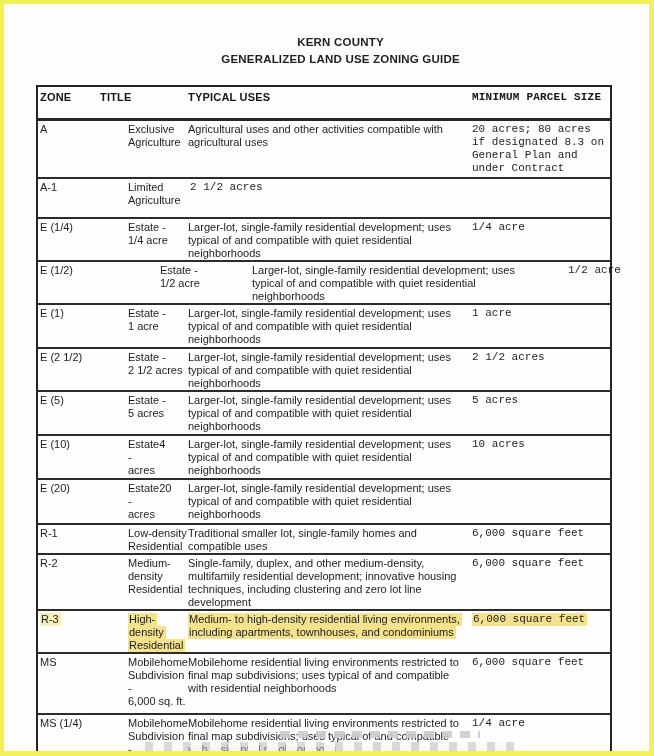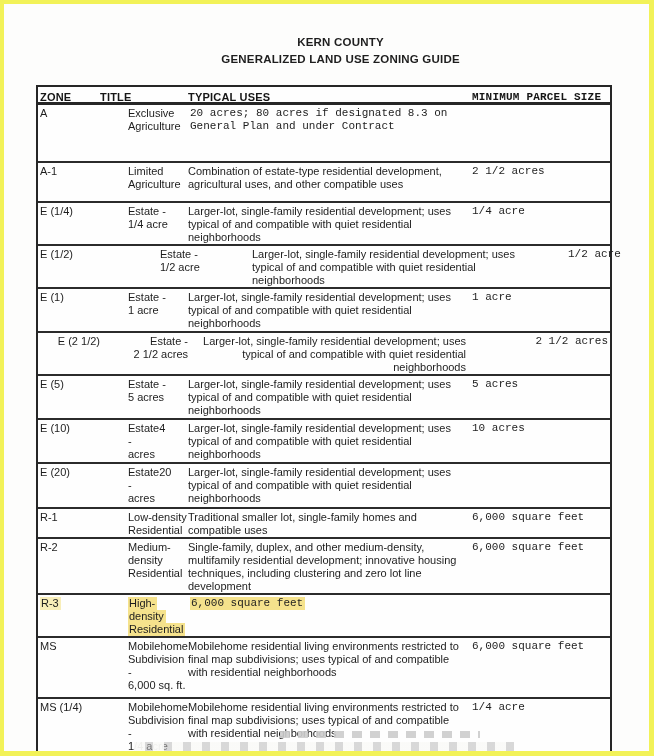--- a/index.html
+++ b/index.html
@@ -30,39 +30,39 @@
     border:2px solid #262626;
     background:#fefefe;
   }
   .hrow,.trow{
     display:grid;
     grid-template-columns:62px 88px 282px 140px;
     align-items:start;
     box-sizing:border-box;
   }
   .hrow{
-    height:18px;font-weight:bold;font-size:11px;color:#161616;
+    height:34px;font-weight:bold;font-size:11px;color:#161616;
     border-bottom:3px solid #262626;
     padding-top:2px;letter-spacing:.2px;
   }
   .trow{border-top:2px solid #2b2b2b;font-size:11px;color:#1d1d1d;line-height:13px;}
   #rows .trow:first-child{border-top:none;}
   .cell{padding-top:2px;box-sizing:border-box;}
   .cell.zone{padding-left:2px;}
   .cell.uses{padding-right:4px;}
   .cell.parcel{padding-left:2px;padding-right:2px;font-family:Liberation Mono, monospace;}
   .tline{white-space:pre-wrap;padding-left:28px;}
   .tline.split{display:flex;justify-content:space-between;padding-right:26px;}
   
   #rows .trow:nth-child(1){min-height:56px;}
   #rows .trow:nth-child(2){min-height:40px;}
   #rows .trow:nth-child(3){min-height:42px;}
   #rows .trow:nth-child(4){min-height:42px;gap:32px;}
   #rows .trow:nth-child(5){min-height:44px;}
-  #rows .trow:nth-child(6){min-height:40px;text-align:right;}
+  #rows .trow:nth-child(6){min-height:40px;}
   #rows .trow:nth-child(7){min-height:44px;}
   #rows .trow:nth-child(8){min-height:44px;}
   #rows .trow:nth-child(9){min-height:45px;}
   #rows .trow:nth-child(10){min-height:29px;}
   #rows .trow:nth-child(11){min-height:56px;}
   #rows .trow:nth-child(12){min-height:43px;}
   #rows .trow:nth-child(13){min-height:61px;}
   #rows .trow:nth-child(14){min-height:53px;}
   
   .mark{
@@ -105,29 +105,29 @@
         <div class="cell uses">TYPICAL USES</div>
         <div class="cell parcel">MINIMUM PARCEL SIZE</div>
       </div>
       <div id="rows">
           <div class="trow">
             <div class="cell zone"><span>A</span></div>
             <div class="cell title">
               <div class="tline"><span>Exclusive</span></div>
               <div class="tline"><span>Agriculture</span></div>
             </div>
+            <div class="cell uses"><span>Agricultural uses and other activities compatible with agricultural uses</span></div>
             <div class="cell parcel"><span>20 acres; 80 acres if designated 8.3 on General Plan and under Contract</span></div>
           </div>
           <div class="trow">
             <div class="cell zone"><span>A-1</span></div>
             <div class="cell title">
               <div class="tline"><span>Limited</span></div>
               <div class="tline"><span>Agriculture</span></div>
             </div>
-            <div class="cell uses"><span>Combination of estate-type residential development, agricultural uses, and other compatible uses</span></div>
             <div class="cell parcel"><span>2 1/2 acres</span></div>
           </div>
           <div class="trow">
             <div class="cell zone"><span>E (1/4)</span></div>
             <div class="cell title">
               <div class="tline"><span>Estate -</span></div>
               <div class="tline"><span>1/4 acre</span></div>
             </div>
             <div class="cell uses"><span>Larger-lot, single-family residential development; uses typical of and compatible with quiet residential neighborhoods</span></div>
             <div class="cell parcel"><span>1/4 acre</span></div>
@@ -202,20 +202,21 @@
             </div>
             <div class="cell uses"><span>Single-family, duplex, and other medium-density, multifamily residential development; innovative housing techniques, including clustering and zero lot line development</span></div>
             <div class="cell parcel"><span>6,000 square feet</span></div>
           </div>
           <div class="trow">
             <div class="cell zone"><span class="mark-light">R-3</span></div>
             <div class="cell title">
               <div class="tline"><span class="mark">High-density</span></div>
               <div class="tline"><span class="mark">Residential</span></div>
             </div>
+            <div class="cell uses"><span class="mark">Medium- to high-density residential living environments, including apartments, townhouses, and condominiums</span></div>
             <div class="cell parcel"><span class="mark">6,000 square feet</span></div>
           </div>
           <div class="trow">
             <div class="cell zone"><span>MS</span></div>
             <div class="cell title">
               <div class="tline"><span>Mobilehome</span></div>
               <div class="tline"><span>Subdivision -</span></div>
               <div class="tline"><span>6,000 sq. ft.</span></div>
             </div>
             <div class="cell uses"><span>Mobilehome residential living environments restricted to final map subdivisions; uses typical of and compatible with residential neighborhoods</span></div>

